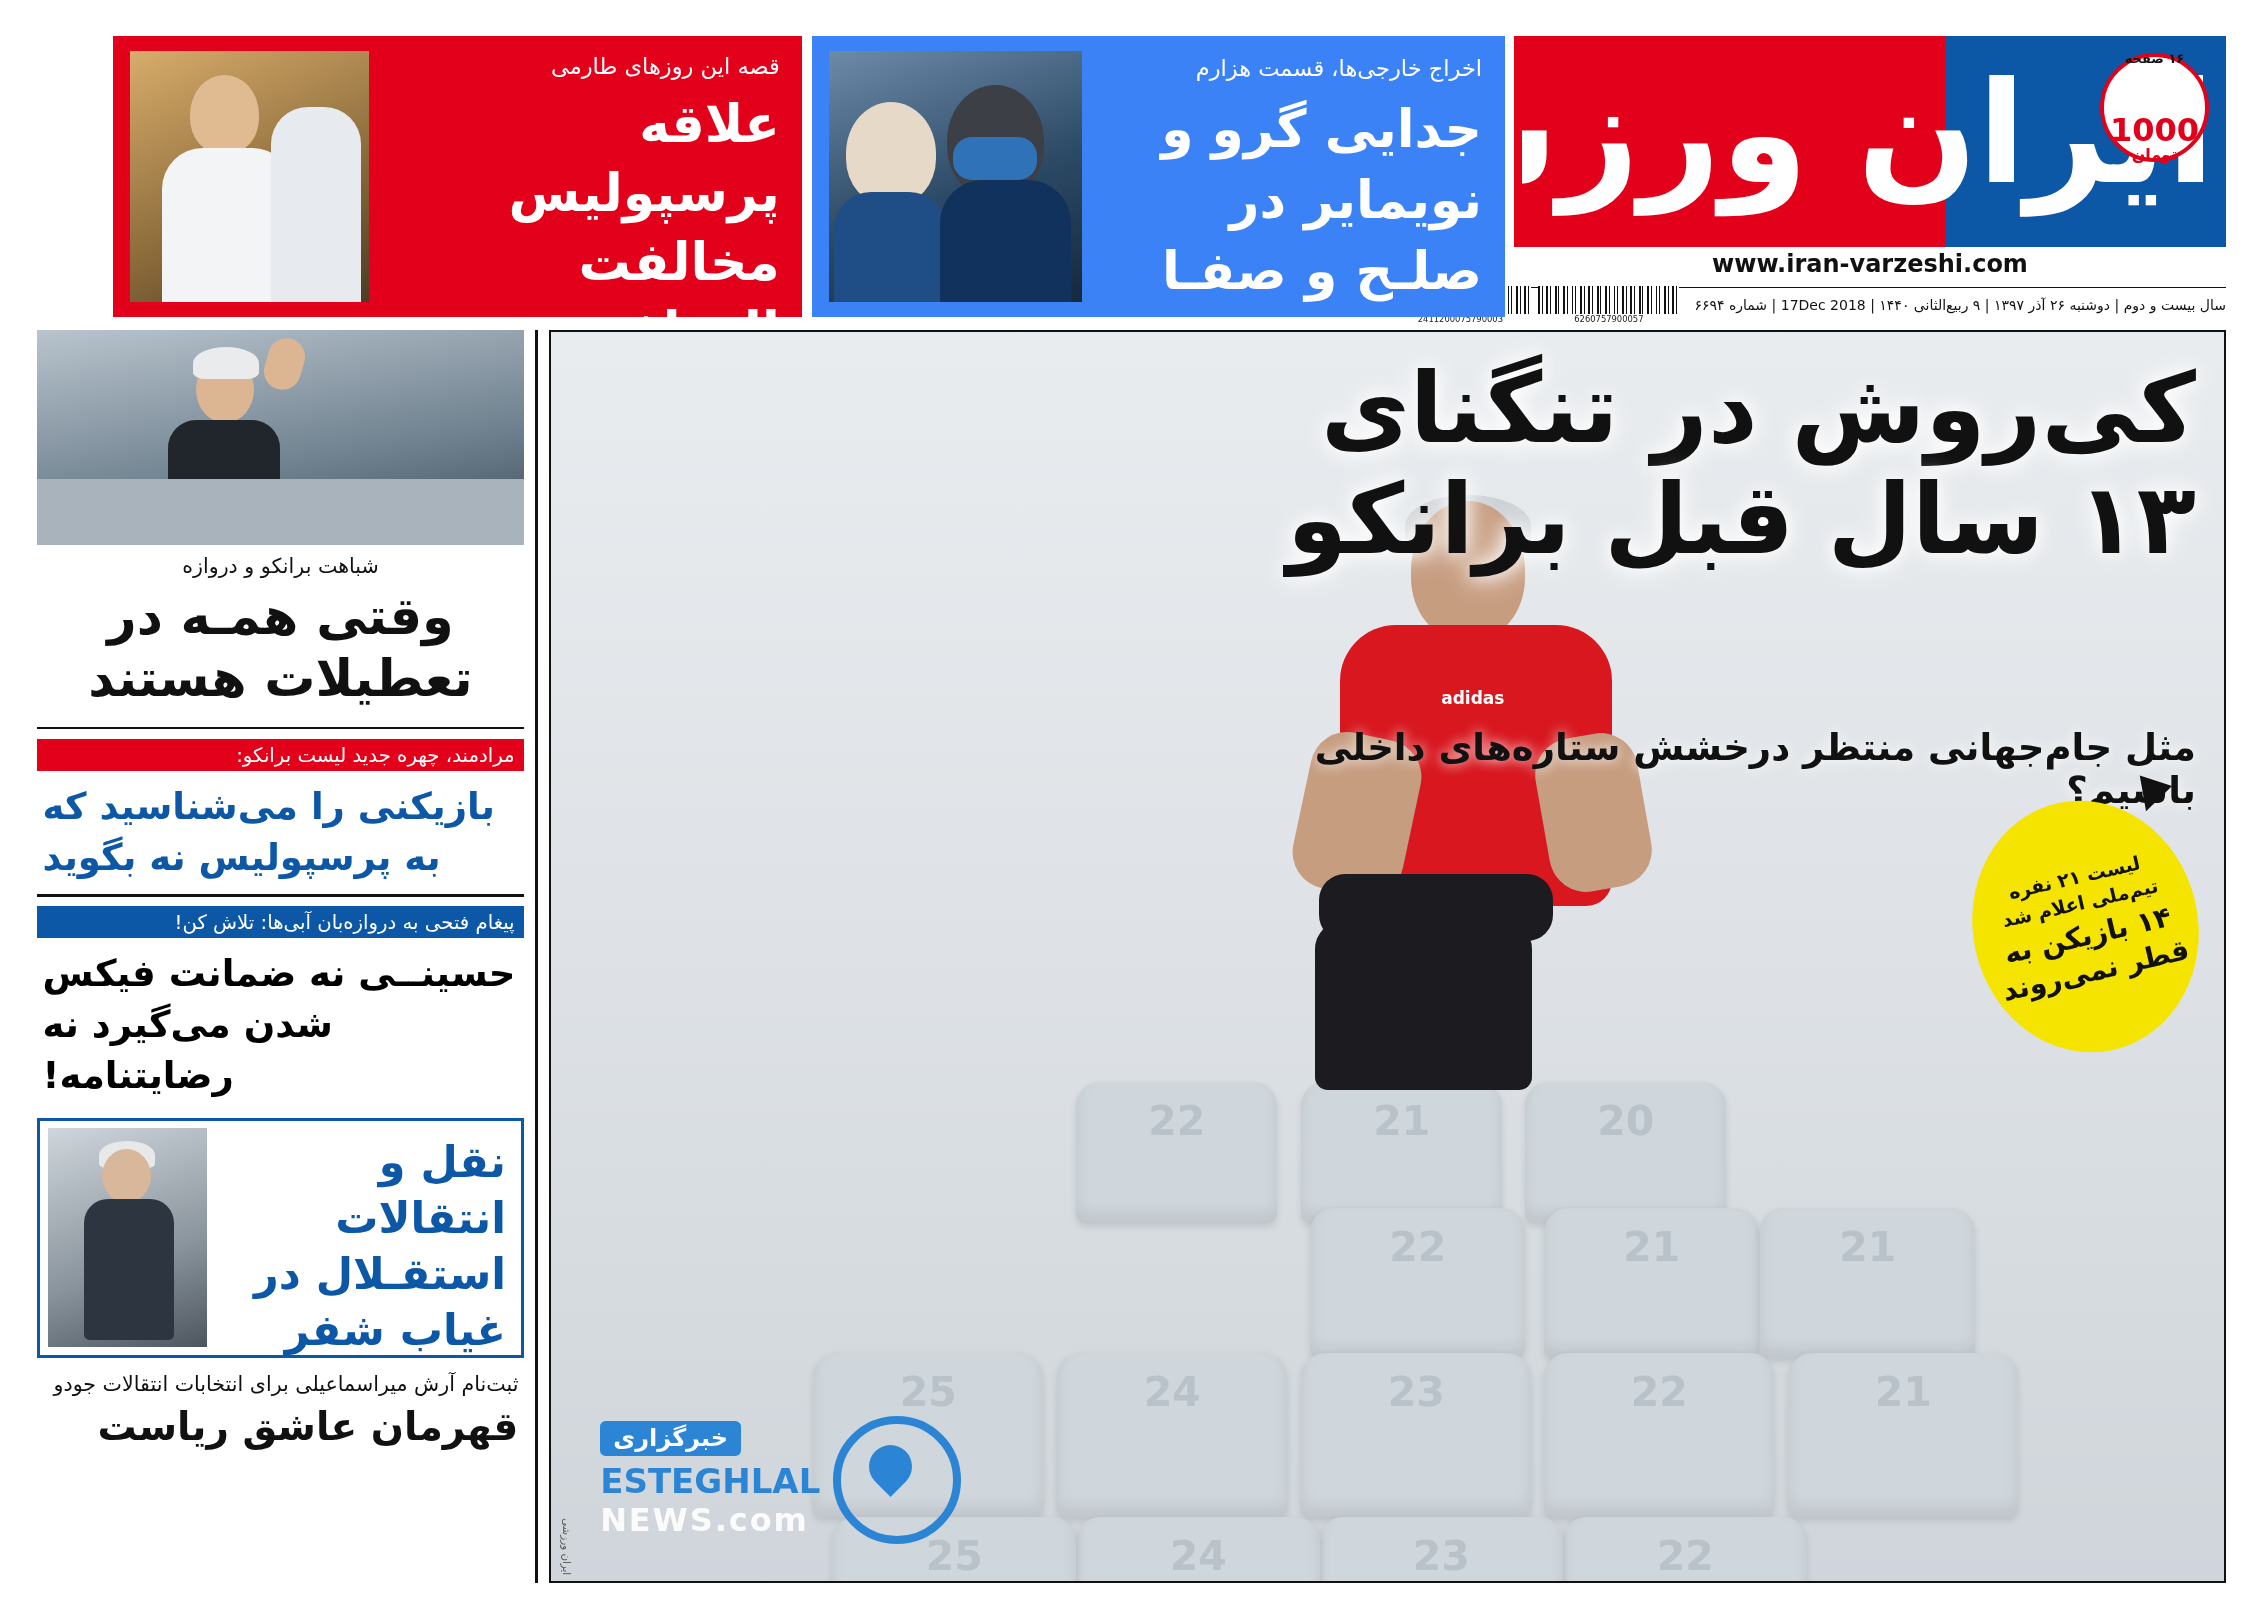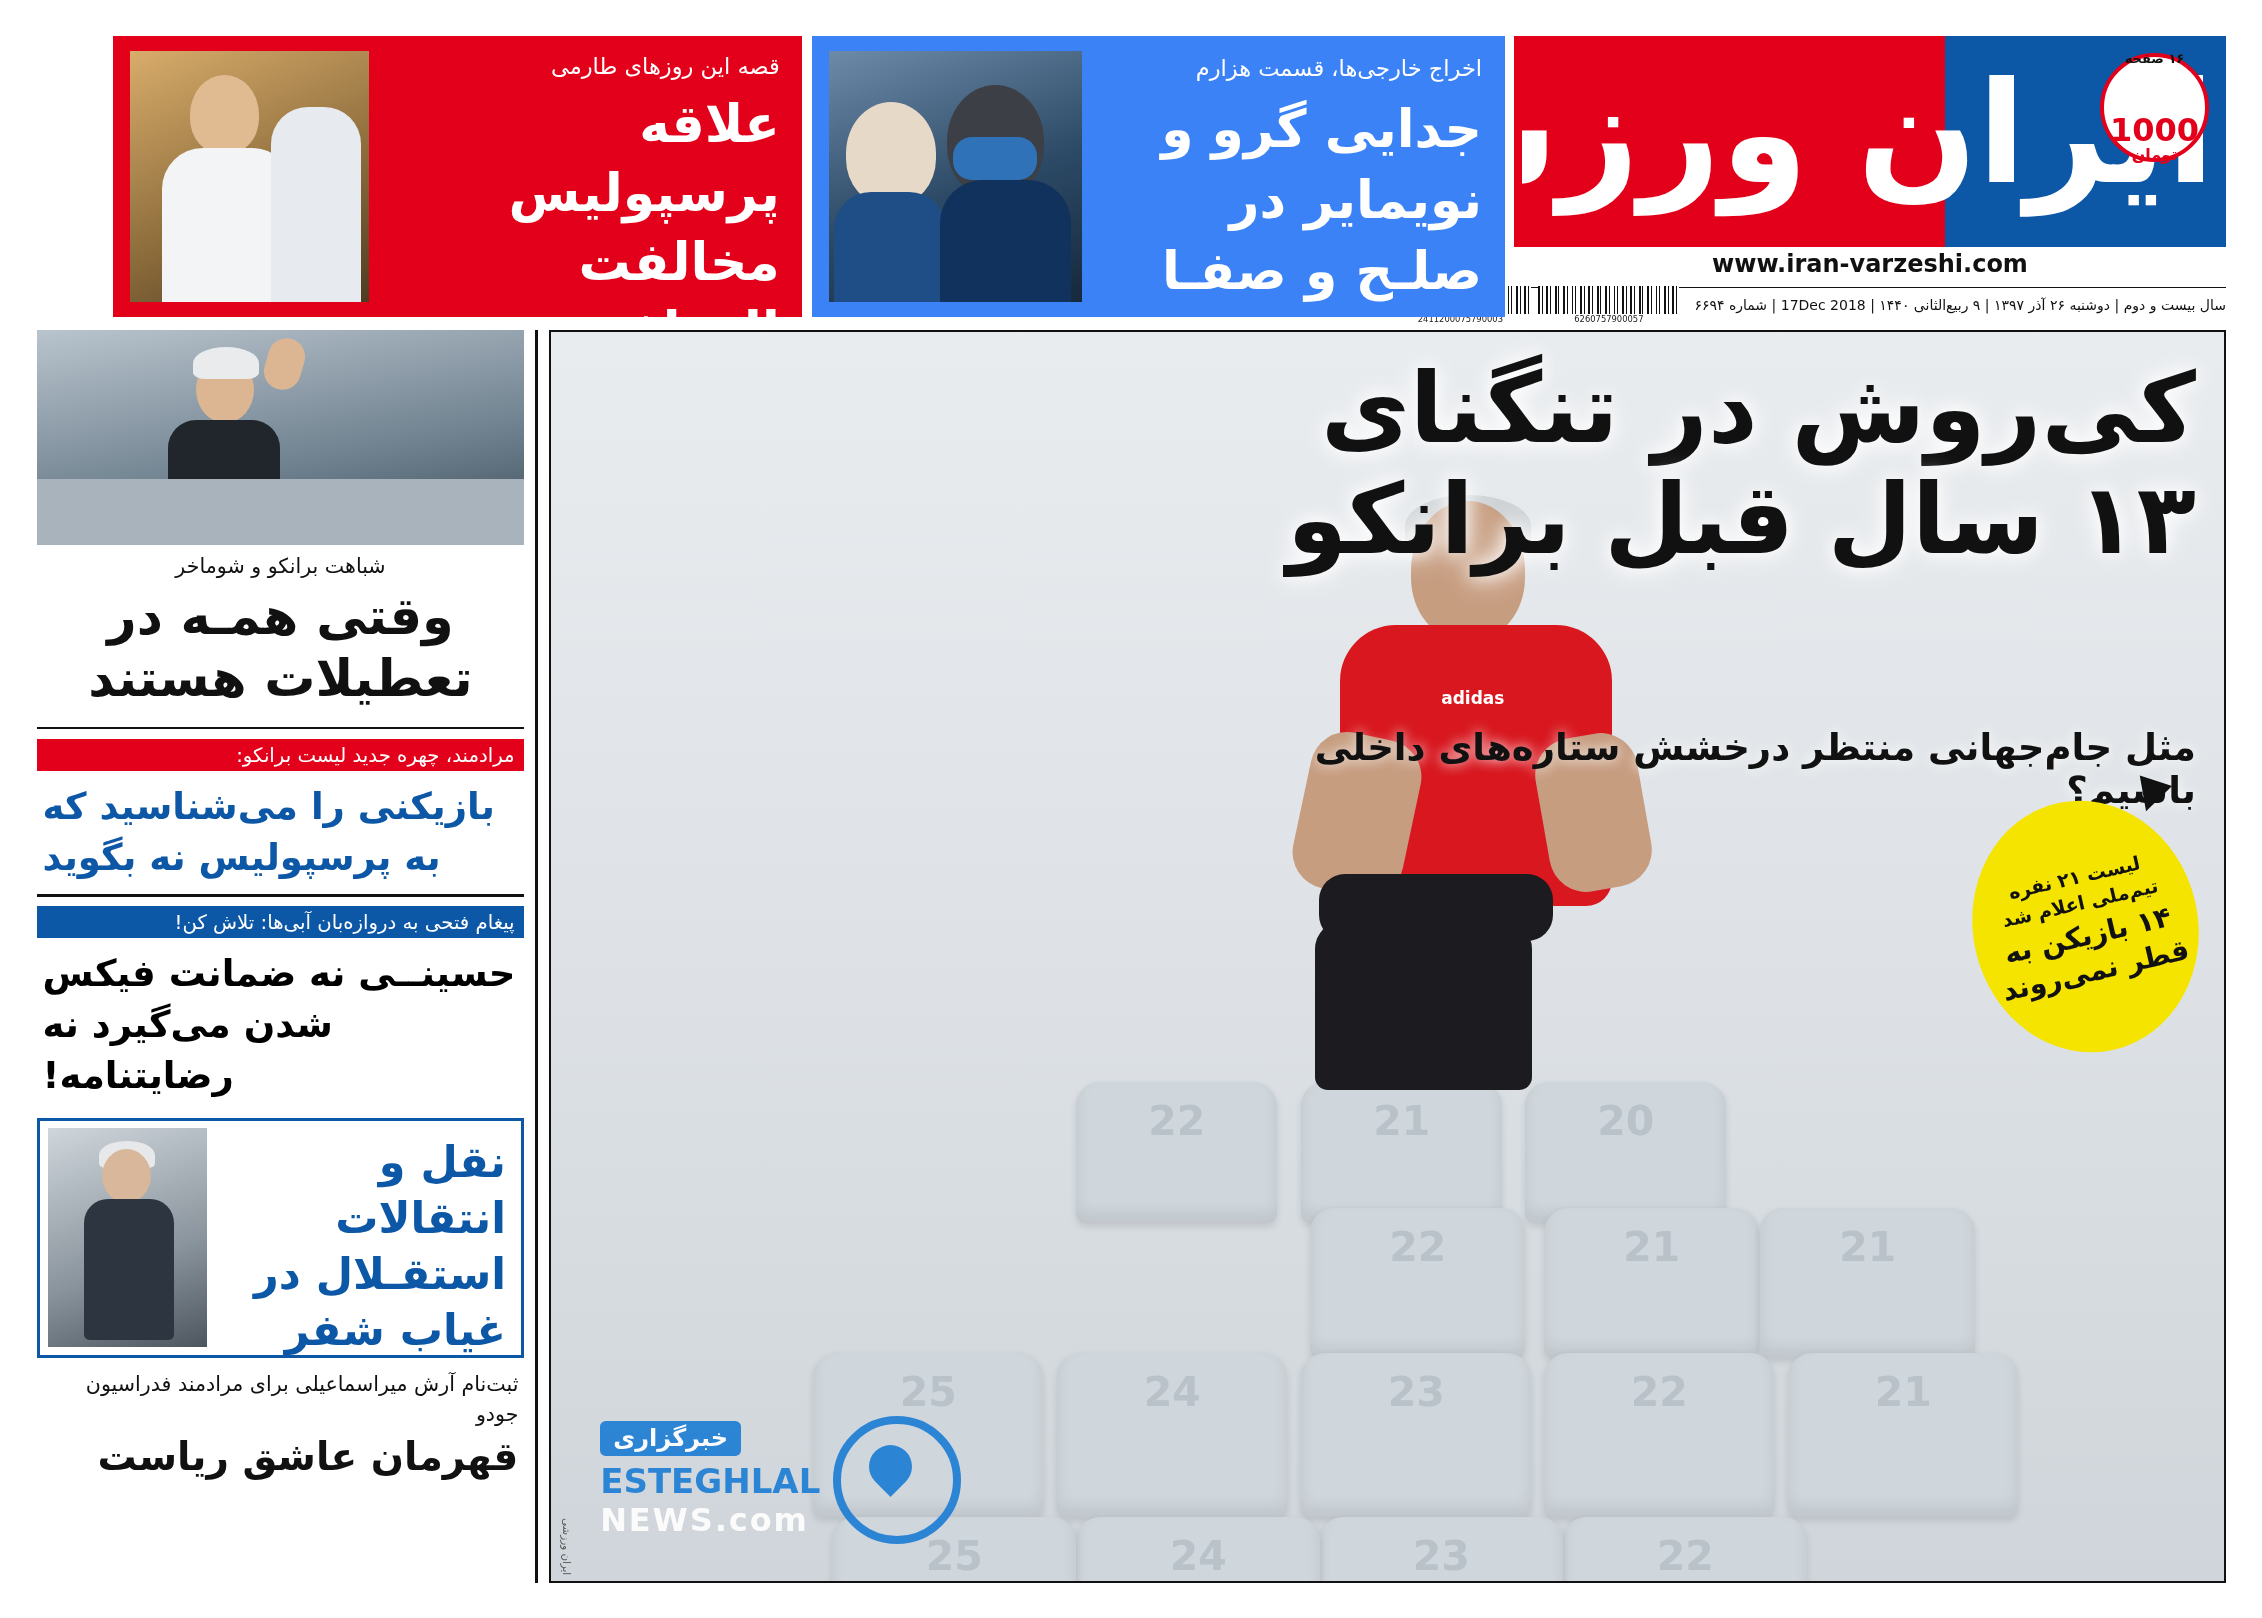--- a/index.html
+++ b/index.html
@@ -593,38 +593,38 @@
     <div class="vrule"></div>
 
     <div class="rail">
       <div class="rail-photo">
         <div style="position:absolute;left:159px;top:26px;width:58px;height:67px;border-radius:50%;background:#dcb693"></div>
         <div style="position:absolute;left:156px;top:17px;width:66px;height:32px;border-radius:50% 50% 20% 20%;background:#e9ebed"></div>
         <div style="position:absolute;left:131px;top:90px;width:112px;height:126px;background:#21262c;border-radius:28px 28px 0 0"></div>
         <div style="position:absolute;left:229px;top:7.5px;width:37px;height:52px;border-radius:19px;background:#dcb693;transform:rotate(16deg)"></div>
         <div style="position:absolute;left:0;bottom:0;width:100%;height:66px;background:#a8b3bc"></div>
       </div>
-      <div class="rail-caption">شباهت برانکو و شوماخر</div>
+      <div class="rail-caption">شباهت برانکو و دروازه</div>
       <div class="rail-head">وقتی همـه در تعطیلات هستند</div>
       <div class="rail-sep"></div>
 
       <div class="kicker-red">مرادمند، چهره جدید لیست برانکو:</div>
       <div class="rail-sub">بازیکنی را می‌شناسید که به پرسپولیس نه بگوید</div>
       <div class="rail-sep"></div>
 
       <div class="kicker-blue">پیغام فتحی به دروازه‌بان آبی‌ها: تلاش کن!</div>
       <div class="rail-sub red">حسینــی نه ضمانت فیکس شدن می‌گیرد نه رضایتنامه!</div>
 
       <div class="promo">
         <div class="promo-text">نقل و انتقالات استقـلال در غیاب شفر</div>
         <div class="promo-photo">
           <div class="pf-hair"></div>
           <div class="pf-head"></div>
           <div class="pf-body"></div>
         </div>
       </div>
 
-      <div class="rail-foot-kicker">ثبت‌نام آرش میراسماعیلی برای مرادمند فدراسیون جودو</div>
+      <div class="rail-foot-kicker">ثبت‌نام آرش میراسماعیلی برای انتخابات انتقالات جودو</div>
       <div class="rail-foot-head">قهرمان عاشق ریاست</div>
     </div>
   </div>
 </div>
 
 
 </body></html>

